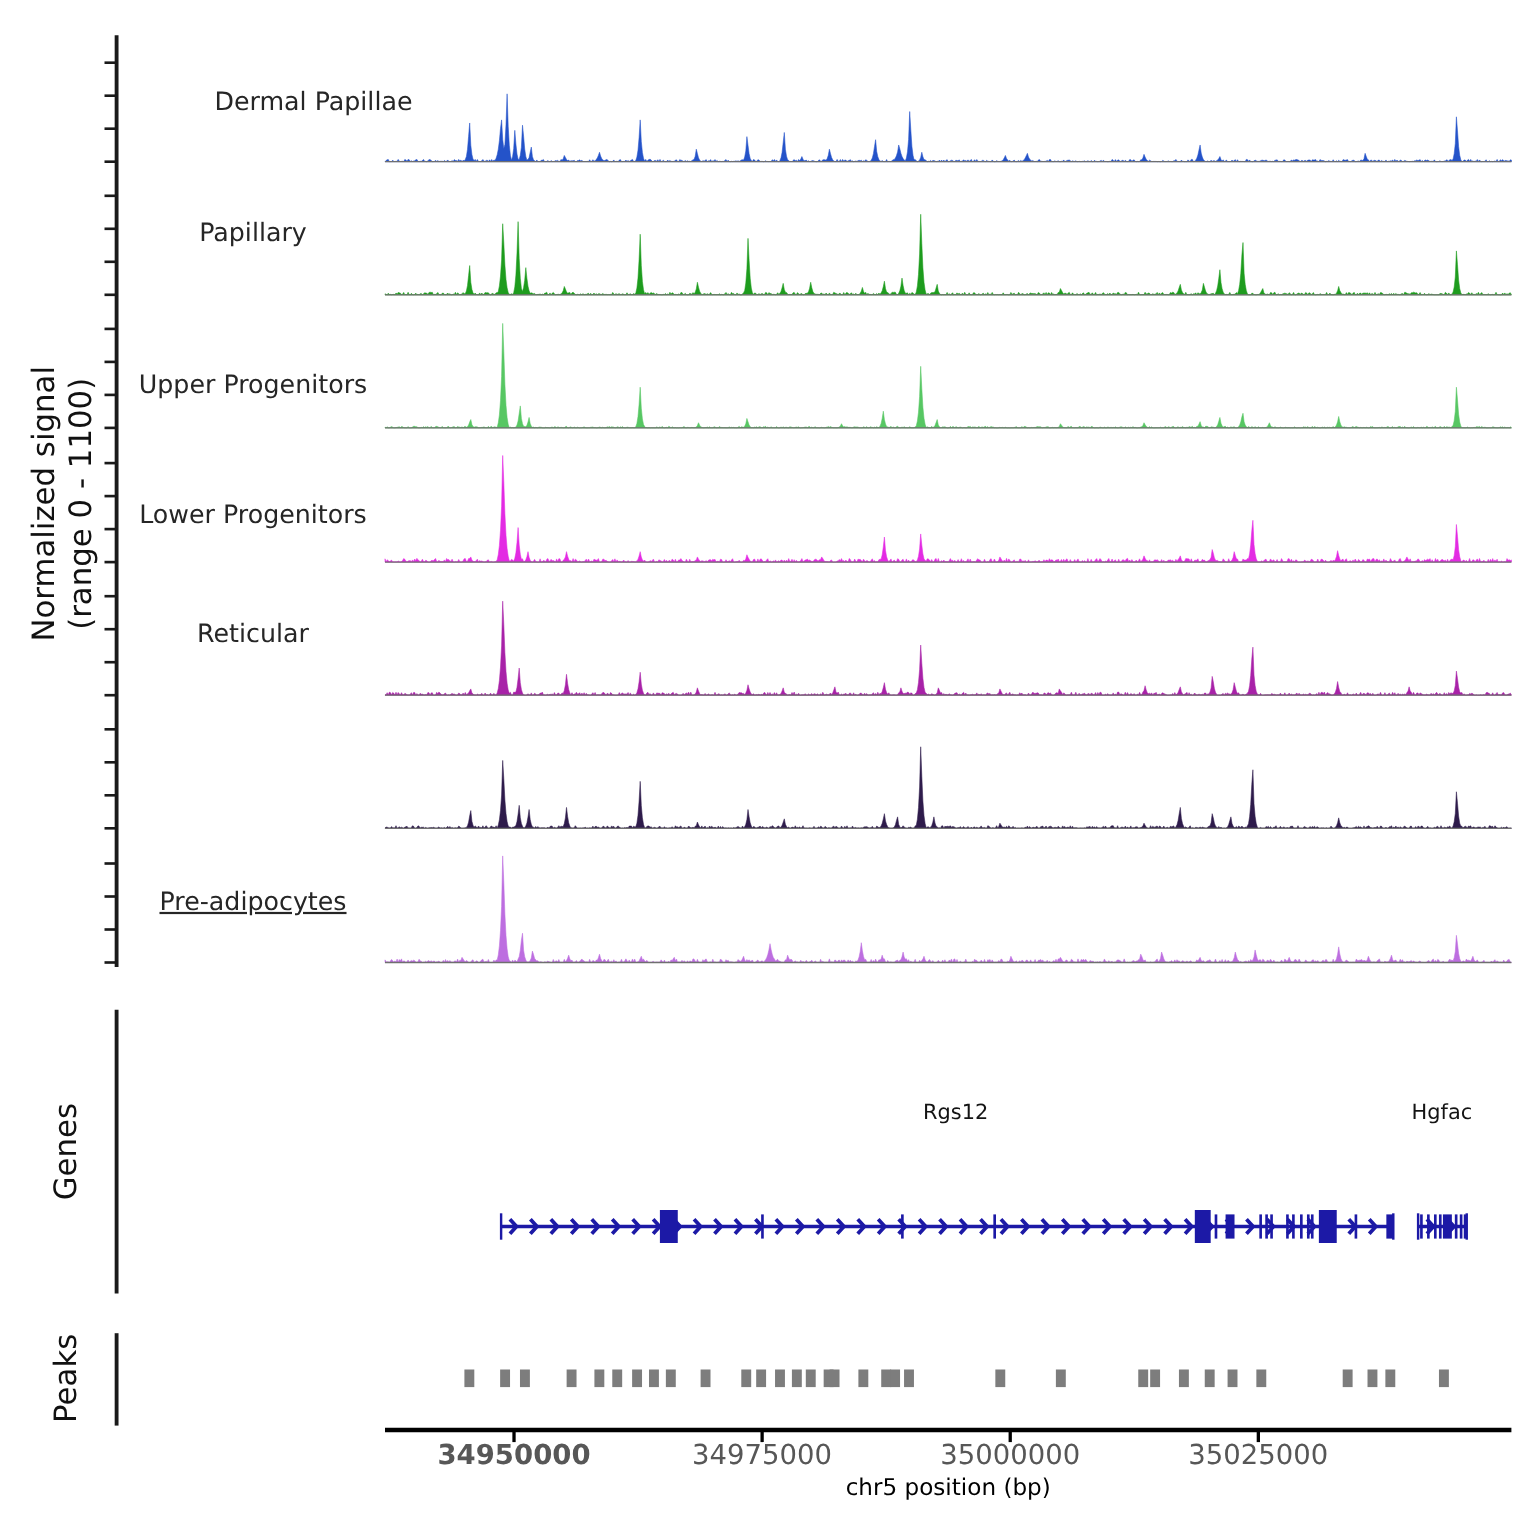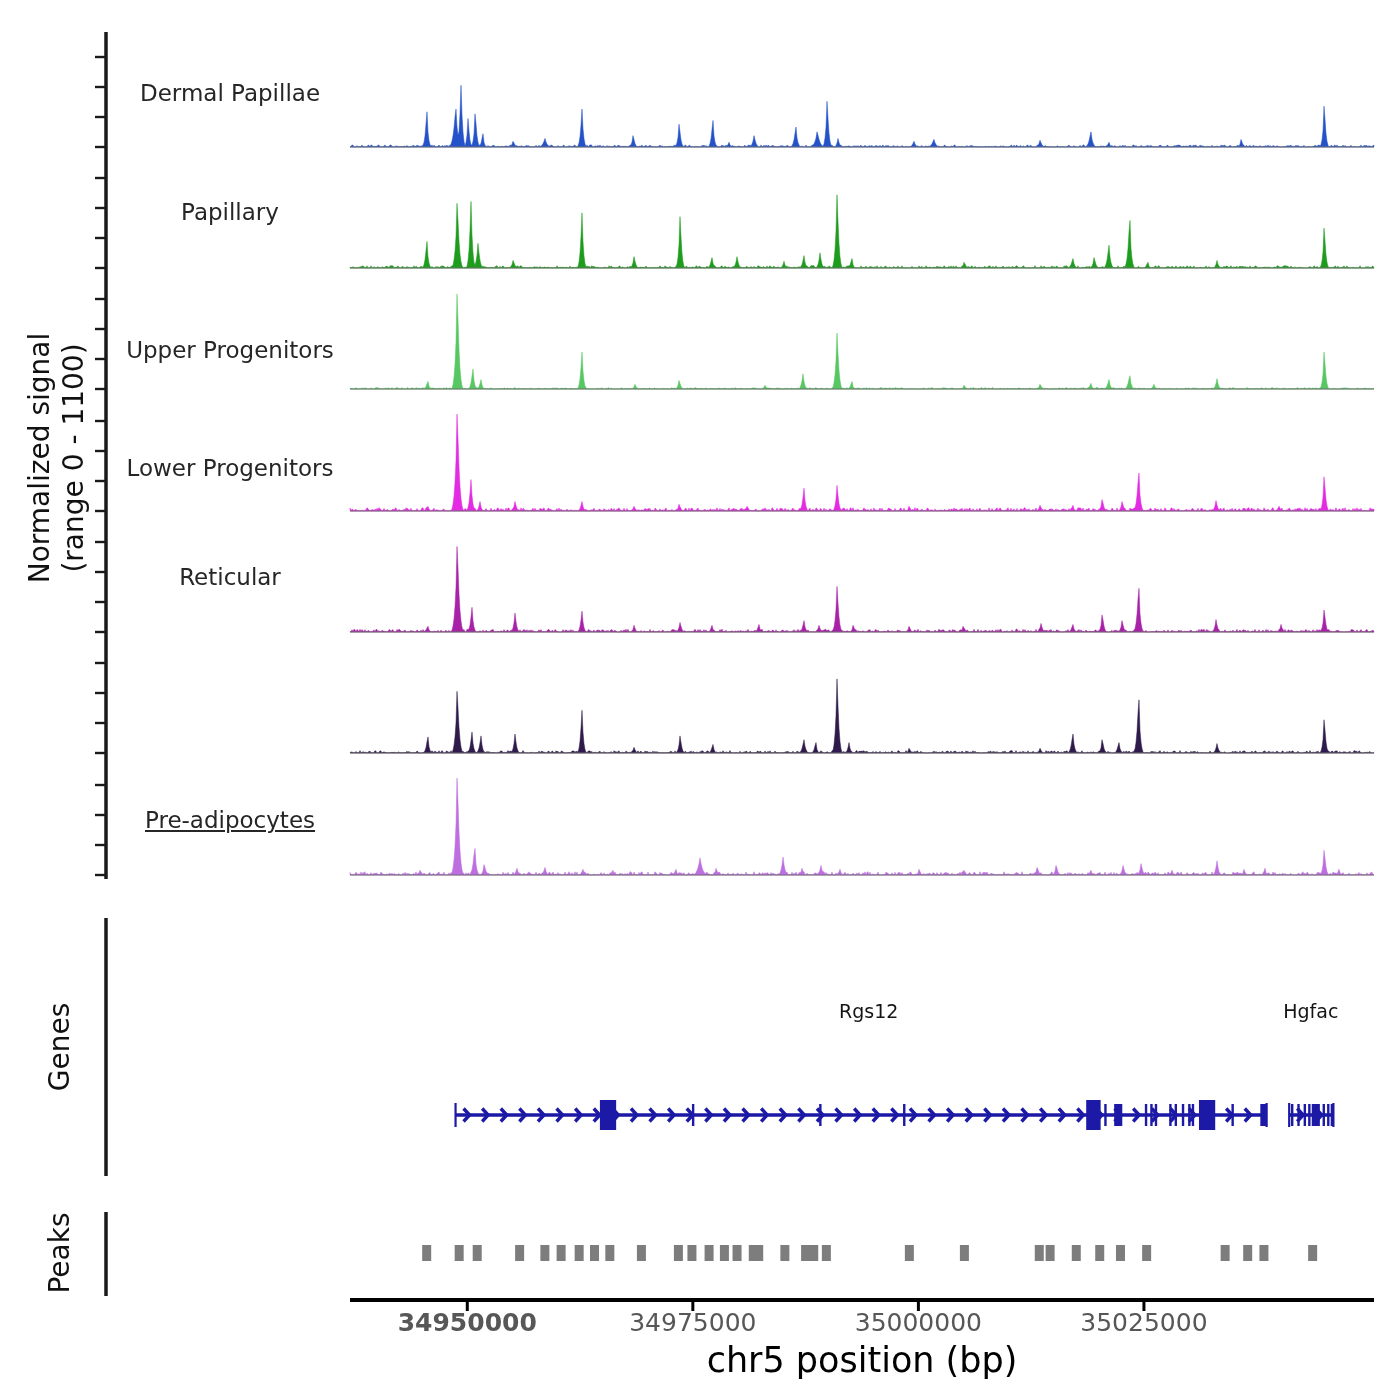--- a/index.html
+++ b/index.html
@@ -8,21 +8,21 @@
   .fig svg{position:absolute;left:0;top:0;}
   .track-label{position:absolute;left:85px;width:290px;text-align:center;
        font-size:23px;color:#262626;line-height:30px;}
   .rot{position:absolute;white-space:nowrap;transform:translate(-50%,-50%) rotate(-90deg);
        font-size:28px;color:#111;text-align:center;line-height:34px;}
   .xtick{position:absolute;top:1308px;width:160px;text-align:center;
        font-size:25px;color:#575757;}
   .gene-label{position:absolute;top:1000px;width:140px;text-align:center;
        font-size:19px;color:#141414;}
   .xtitle{position:absolute;top:1340px;left:350px;width:1024px;text-align:center;
-       font-size:35px;color:#000;}
+       font-size:21px;color:#000;}
 </style>
 </head>
 <body>
 
 <div class="fig">
 
   <svg id="plot" width="1400" height="1400" viewBox="0 0 1400 1400">
       <g>
         <line x1="106" y1="32" x2="106" y2="879" stroke="#1a1a1a" stroke-width="3.5"></line>
         <line x1="95" y1="147" x2="106" y2="147" stroke="#1a1a1a" stroke-width="2.4"></line>
@@ -207,21 +207,21 @@
         <line x1="918.3876651982379" y1="1300" x2="918.3876651982379" y2="1311" stroke="#000" stroke-width="3"></line>
         <line x1="1143.9383259911895" y1="1300" x2="1143.9383259911895" y2="1311" stroke="#000" stroke-width="3"></line>
       </g>
     </svg>
 
   <div class="rot" style="left:57px;top:458px;">
     <div>Normalized signal</div>
     <div>(range 0 - 1100)</div>
   </div>
 
-  <div class="track-label" style="top:78px;">Dermal Papillae</div>
+  <div class="track-label" style="top:78px;text-align:right;">Dermal Papillae</div>
   <div class="track-label" style="top:197px;">Papillary</div>
   <div class="track-label" style="top:335px;">Upper Progenitors</div>
   <div class="track-label" style="top:441px;margin-top:12px;">Lower Progenitors</div>
   <div class="track-label" style="top:562px;">Reticular</div>
   <div class="track-label" style="top:805px;text-decoration:underline;">Pre-adipocytes</div>
 
   <div class="rot" style="left:60px;top:1047px;">Genes</div>
   <div class="rot" style="left:60px;top:1253px;">Peaks</div>
 
   <div class="gene-label" style="left: 798.767px;">Rgs12</div>

